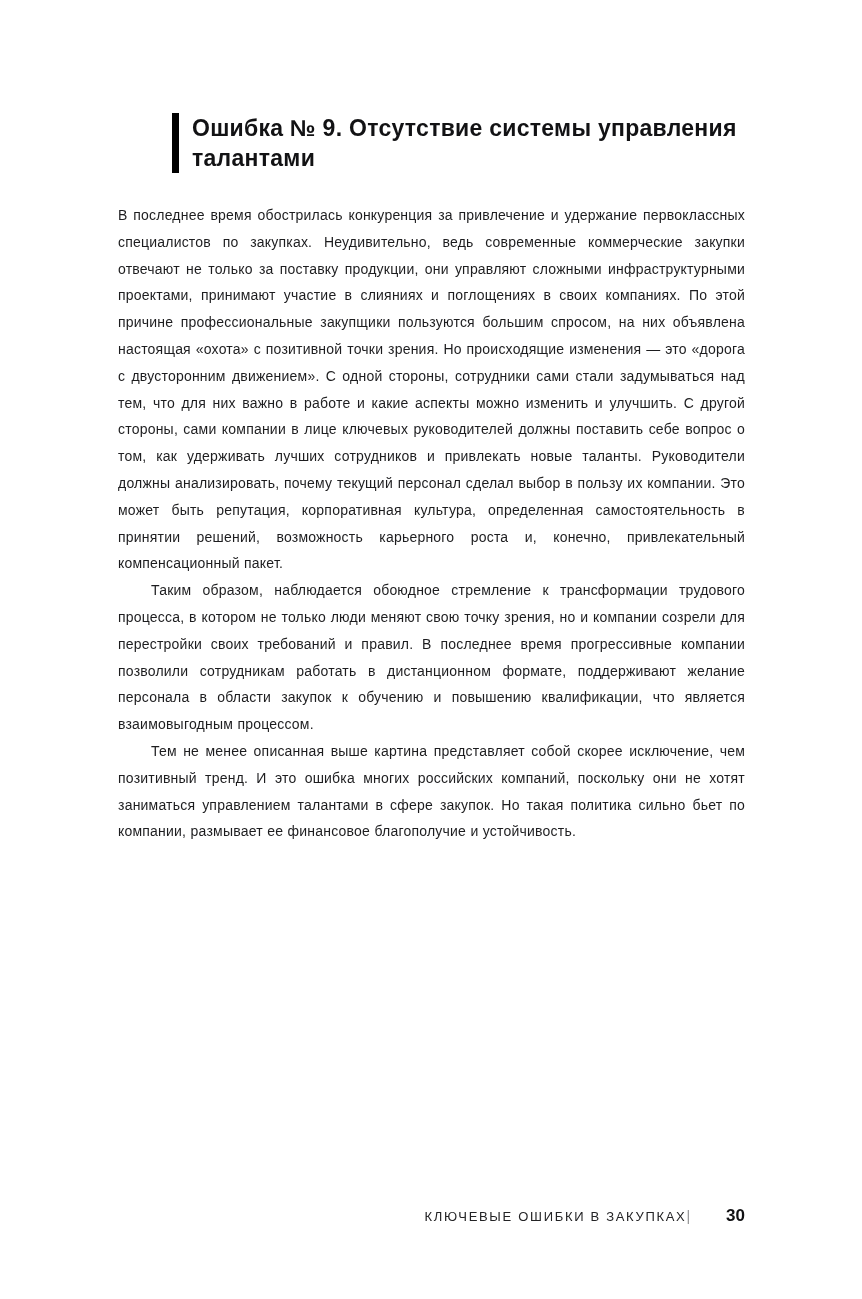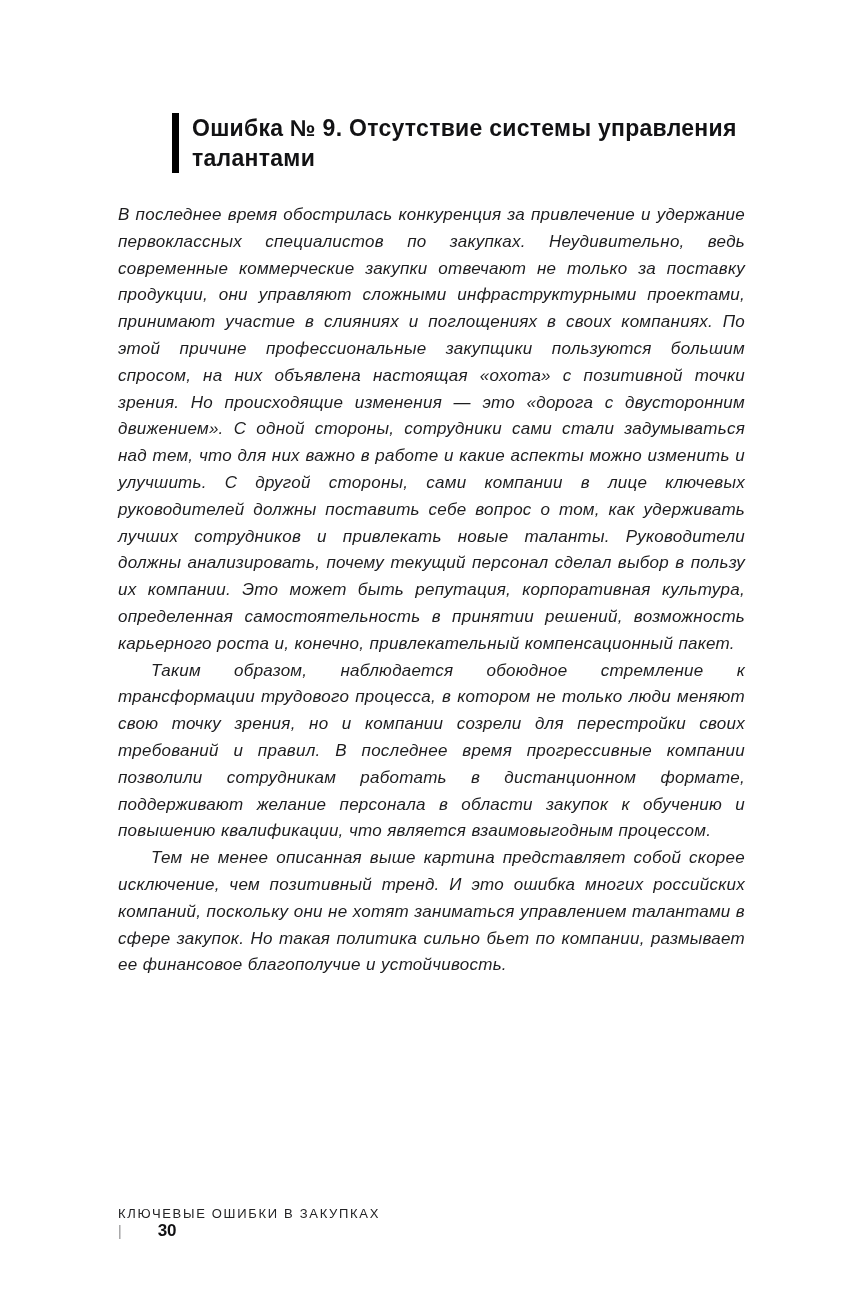--- a/index.html
+++ b/index.html
@@ -32,45 +32,43 @@
   .heading-block h1 {
     margin: 0;
     font-size: 23px;
     font-weight: 700;
     line-height: 30px;
     letter-spacing: 0.012em;
     color: #121214;
   }
   .body-text {
     margin-top: 29px;
-    font-size: 17px;
+    font-size: 14px;
     line-height: 26.8px;
     text-align: justify;
     letter-spacing: 0.015em;
     word-spacing: 0.02em;
     hyphens: auto;
-    font-style: italic;
     -webkit-hyphens: auto;
   }
   .body-text p {
     margin: 0;
     padding: 0;
   }
   .body-text p + p {
     text-indent: 33px;
   }
   .footer {
     position: absolute;
     left: 118px;
     right: 117px;
     top: 1206px;
     display: flex;
-    justify-content: flex-start;
+    justify-content: flex-end;
     align-items: baseline;
-    flex-direction: column;
   }
   .running-title {
     font-size: 13px;
     letter-spacing: 0.13em;
     color: #232325;
   }
   .page-info {
     display: flex;
     align-items: baseline;
     gap: 36px;

